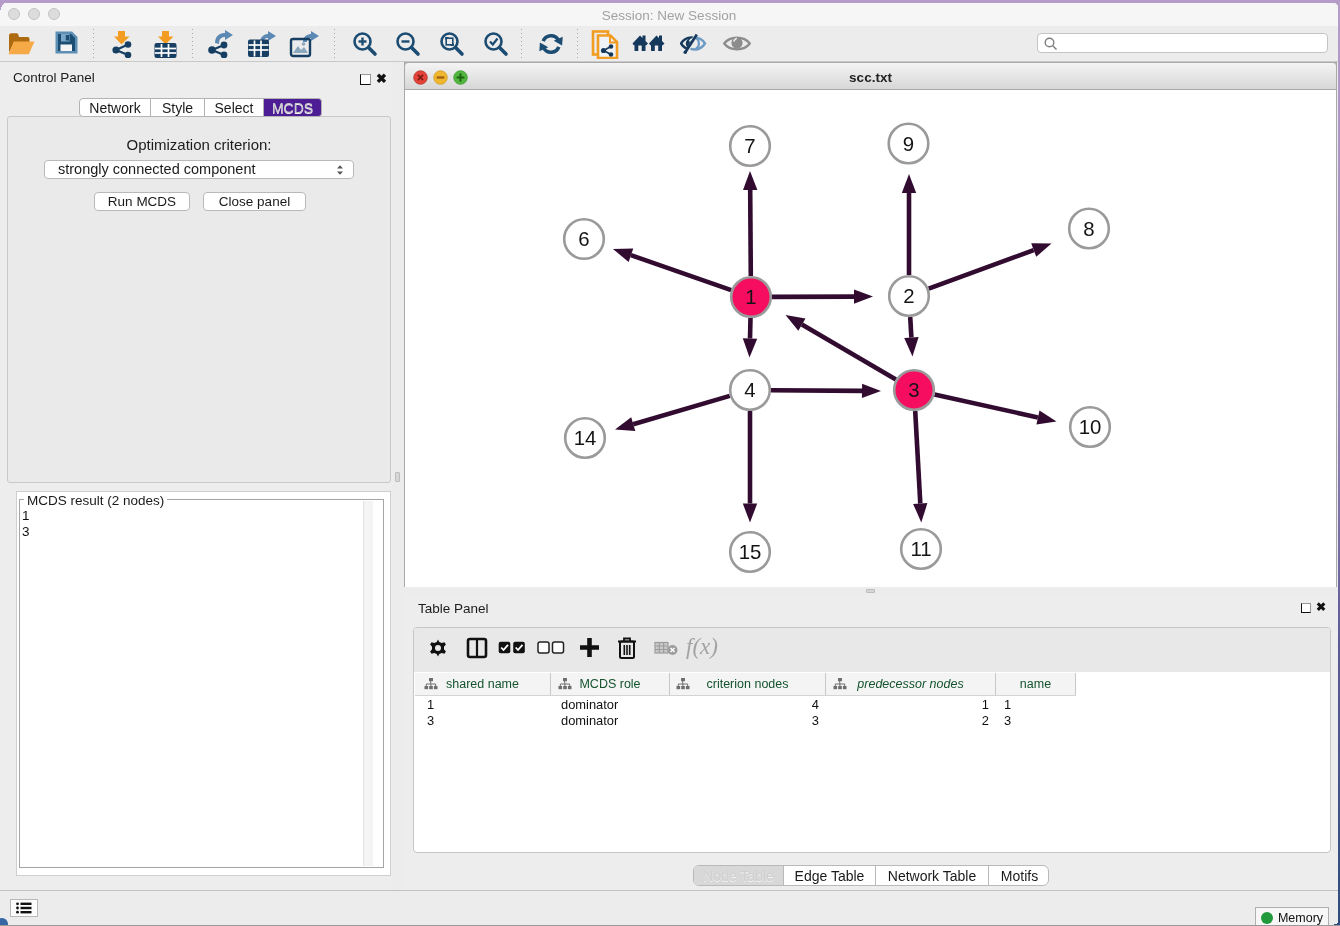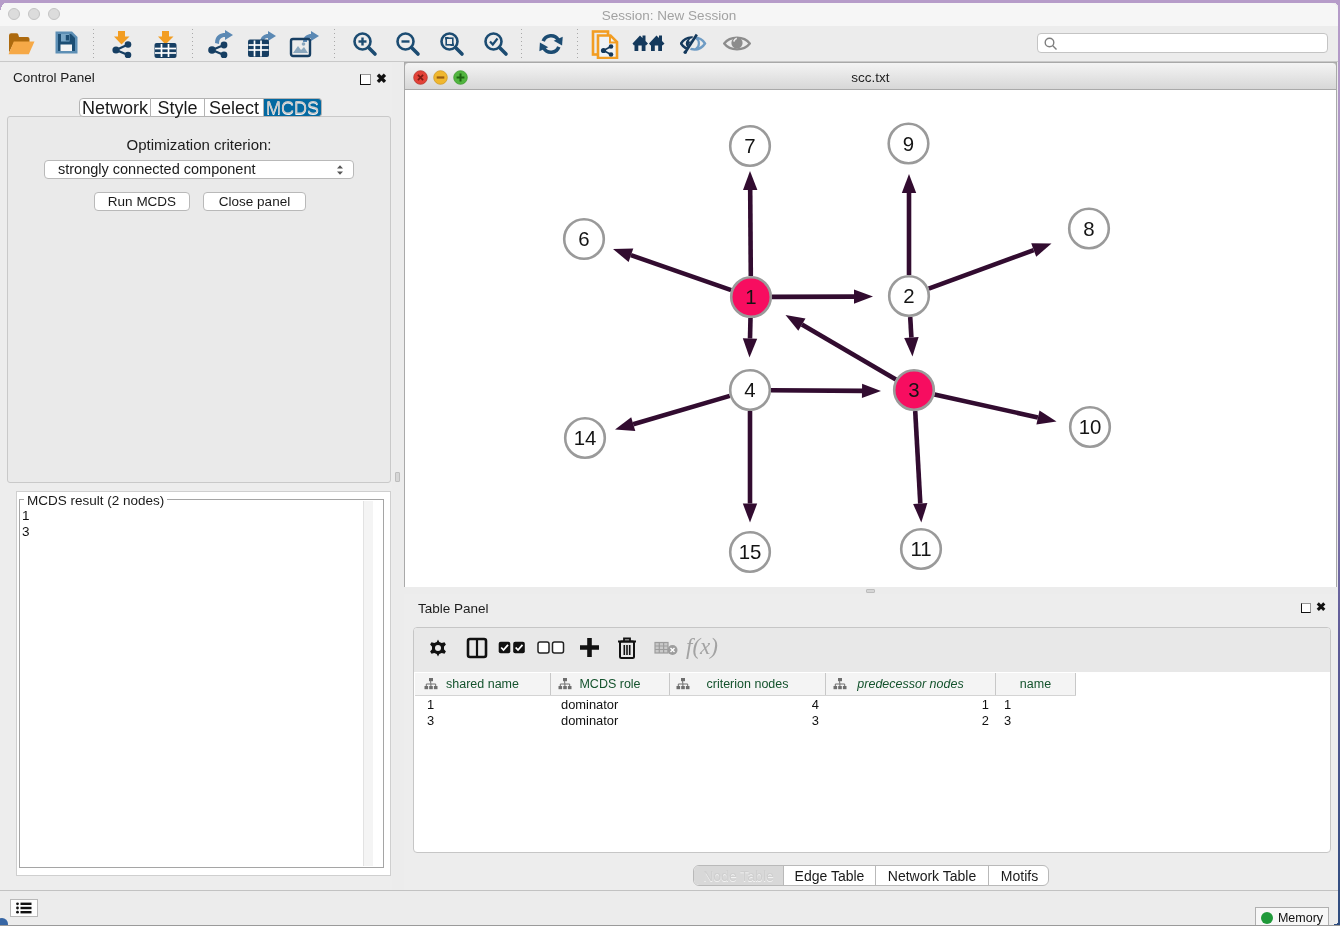--- a/index.html
+++ b/index.html
@@ -25,33 +25,33 @@
 .tsep { position:absolute; top:3px; height:30px; width:1px; background:repeating-linear-gradient(#a9a9a9 0 1.5px, transparent 1.5px 4px); }
 .ticon { position:absolute; top:5px; }
 #searchbox { left:1037px; top:7px; width:291px; height:20px; background:#fff; border:1px solid #c4c4c4; border-radius:4px; }
 
 
 #cpanel { left:0; top:63px; width:392px; height:827px; background:#ededed; }
 #cpTitle { left:13px; top:70px; font-size:13.5px; color:#1c1c1c; }
 #cpFloat { left:360px; top:74px; width:10.5px; height:10.5px; border:1.5px solid #111; border-top-color:#999; border-right-color:#999; background:#fff; }
 #cpClose { left:376px; top:71px; font-size:13px; color:#111; font-weight:bold; }
 #cpBox { left:7px; top:116px; width:384px; height:367px; background:#eaeaea; border:1px solid #c9c9c9; border-radius:3px; }
-.tab { position:absolute; top:98px; height:19px; background:#fff; border:1px solid #b3b3b3; border-left:none; font-size:18px; text-align:center; color:#1a1a1a; line-height:18px; }
+.tab { position:absolute; top:98px; height:19px; background:#fff; border:1px solid #b3b3b3; border-left:none; font-size:14px; text-align:center; color:#1a1a1a; line-height:18px; }
 #optLabel { left:0; top:136px; width:398px; text-align:center; font-size:15px; color:#1c1c1c; }
 #combo { left:44px; top:160px; width:310px; height:19px; background:#fff; border:1px solid #b9b9b9; border-radius:4px; font-size:14.5px; color:#1a1a1a; line-height:17px; padding-left:13px; }
 .btn { position:absolute; top:192px; height:19px; background:#fff; border:1px solid #b9b9b9; border-radius:4px; font-size:13.5px; color:#1a1a1a; text-align:center; line-height:17px; }
 #resultWrap { left:16px; top:491px; width:375px; height:385px; background:#fff; border:1px solid #cfcfcf; }
 #fieldset { left:19px; top:499px; width:365px; height:369px; border:1px solid #a5a5a5; }
 #legend { left:24px; top:493px; background:#fff; padding:0 3px; font-size:13.5px; color:#1a1a1a; }
 #resText { left:22px; top:508px; font-size:13.5px; color:#111; line-height:16px; }
 #resScroll { left:363px; top:501px; width:10px; height:365px; background:#f4f4f4; border-left:1px solid #e2e2e2; }
 
 
 #netwin { left:404px; top:62px; width:933px; height:525px; border:1px solid #a9a9a9; border-bottom:none; background:#fff; }
-#nettitle { left:404px; top:62px; width:933px; height:28px; background:linear-gradient(#f4f4f4, #d7d7d7); border:1px solid #a9a9a9; border-radius:4px 4px 0 0; }
+#nettitle { left:404px; top:62px; width:933px; height:28px; background:linear-gradient(#f4f4f4, #d7d7d7); border:1px solid #a9a9a9; border-radius:4px 4px 0 0;font-weight:bold; }
 #netname { width:100%; text-align:center; top:7px; font-size:13.5px; color:#222; }
 #graphsvg { left:405px; top:90px; }
 #hsplit { left:404px; top:587px; width:936px; height:7px; background:#ececec; }
 #hsplitHandle { left:866px; top:589px; width:9px; height:4px; background:#d6d6d6; border:1px solid #bdbdbd; border-radius:1px; }
 #vsplitHandle { left:395px; top:472px; width:5px; height:10px; background:#d6d6d6; border:1px solid #bdbdbd; border-radius:1px; }
 
 
 #tpanel { left:404px; top:594px; width:936px; height:296px; background:#ededed; }
 #tpTitle { left:418px; top:601px; font-size:13.5px; color:#1c1c1c; }
 #tpFloat { left:1301px; top:603px; width:9.5px; height:9.5px; border:1.5px solid #111; border-top-color:#999; border-right-color:#999; background:#fff; }
@@ -247,21 +247,21 @@
 </div>
 </div>
 <div class="abs" id="cpanel"></div>
 <div class="abs" id="cpTitle">Control Panel</div>
 <div class="abs" id="cpFloat"></div>
 <div class="abs" id="cpClose">✖</div>
 <div class="abs" id="cpBox"></div>
 <div class="tab" style="left:79px; width:72px; border-radius:4px 0 0 4px; border-left:1px solid #b3b3b3;">Network</div>
 <div class="tab" style="left:151px; width:54px;">Style</div>
 <div class="tab" style="left:205px; width:59px;">Select</div>
-<div class="tab" style="left:264px; width:58px; border-radius:0 4px 4px 0; background:#0369a1; color:#c9c9c9; text-shadow:0 1px 0 #f4f4f4;">MCDS</div>
+<div class="tab" style="left:264px; width:58px; border-radius:0 4px 4px 0; background:#4c1d95; color:#c9c9c9; text-shadow:0 1px 0 #f4f4f4;">MCDS</div>
 <div class="abs" id="optLabel">Optimization criterion:</div>
 <div class="abs" id="combo">strongly connected component
   <svg width="10" height="12" viewBox="0 0 10 12" style="position:absolute; right:8px; top:2.5px;">
       <path d="M2 4.4 L5 1.2 L8 4.4 Z M2 7.6 L5 10.8 L8 7.6 Z" fill="#555"></path>
     </svg>
 </div>
 <div class="btn" style="left:94px; width:96px;">Run MCDS</div>
 <div class="btn" style="left:203px; width:103px;">Close panel</div>
 <div class="abs" id="resultWrap"></div>
 <div class="abs" id="fieldset"></div>

